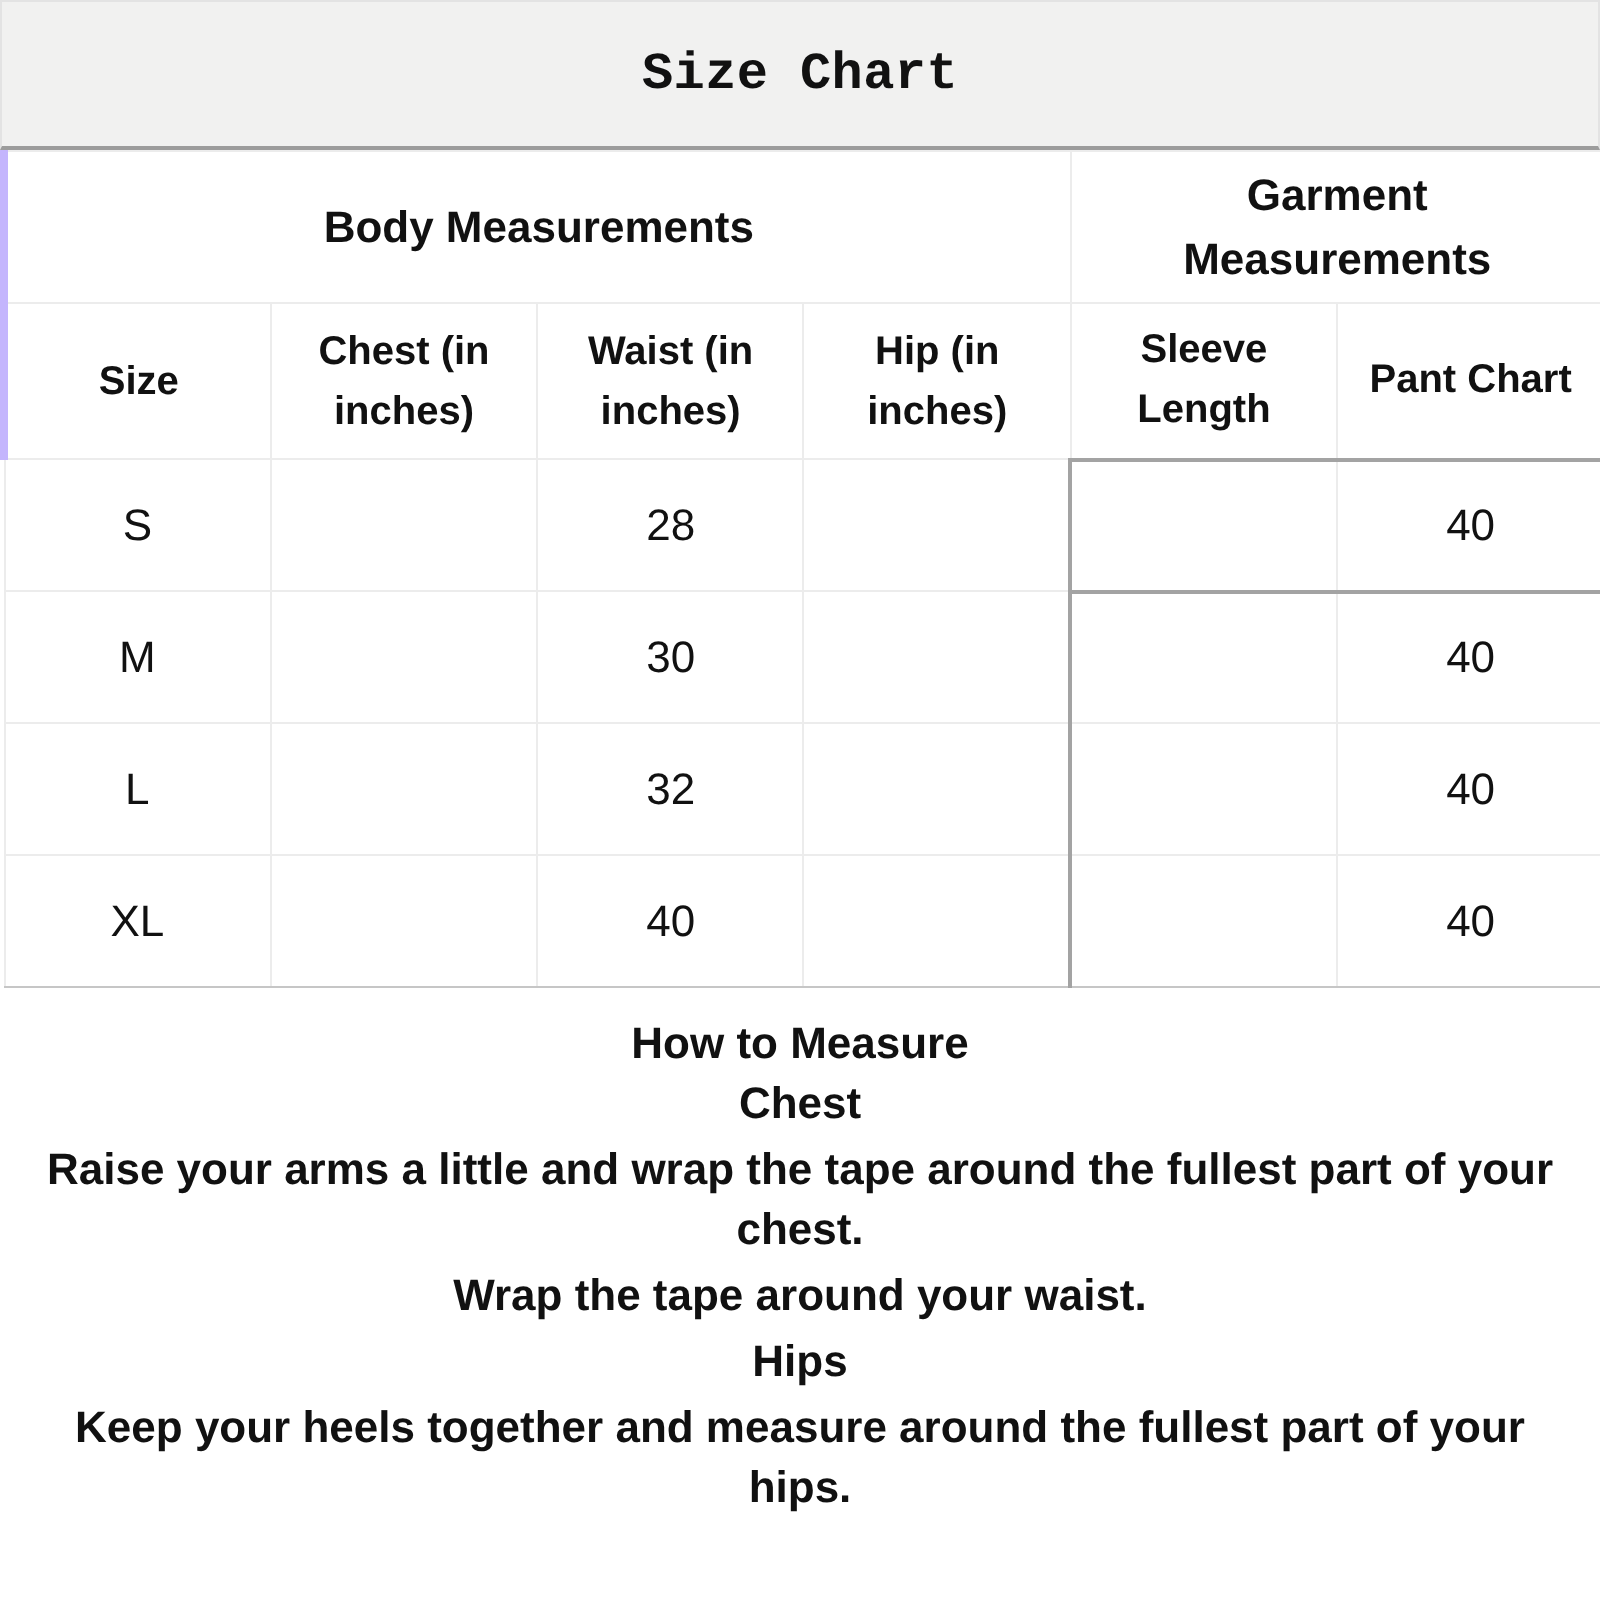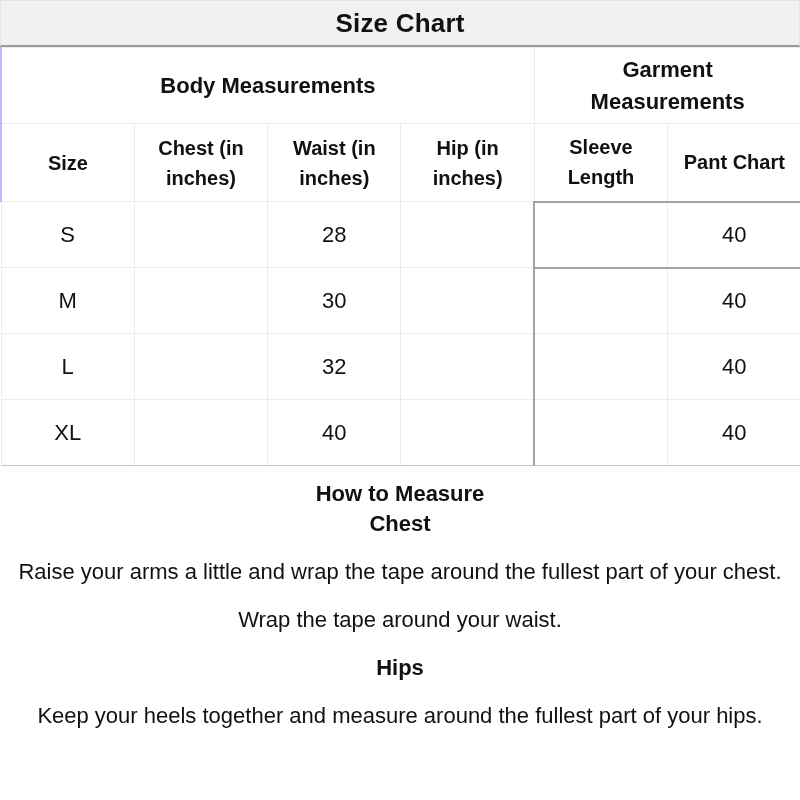--- a/index.html
+++ b/index.html
@@ -7,30 +7,31 @@
   .sheet {
     width: 800px;
     height: 800px;
     background: #ffffff;
     font-family: "Liberation Sans", "DejaVu Sans", sans-serif;
     color: #111111;
     overflow: hidden;
   }
   
   .title-bar {
-    height: 47px;
+    height: 75px;
     background: #f1f1f0;
     border: 1px solid #e3e3e3;
     border-bottom: 2px solid #9c9c9c;
     display: flex;
     align-items: center;
     justify-content: center;
     font-size: 26px;
     font-weight: 700;
     letter-spacing: 0.2px;
+    font-family: Liberation Mono, monospace;
   }
   
   table.size-table {
     width: 800px;
     border-collapse: collapse;
     table-layout: fixed;
   }
   .size-table col { width: 133.33px; }
   .size-table th, .size-table td {
     border: 1px solid #ececec;
@@ -47,21 +48,21 @@
   }
   tr.colhead-row th {
     height: 78px;
     font-size: 20px;
     font-weight: 700;
     line-height: 1.5;
     padding: 0 8px;
   }
   
   tr.group-row th:first-child,
-  tr.colhead-row th:first-child { border-left: 2px solid #c4b5fd; }
+  tr.colhead-row th:first-child { border-left: 4px solid #c4b5fd; }
   tbody td {
     height: 66px;
     font-size: 22px;
     font-weight: 400;
   }
   
   td.garment-cell { border-top: 2px solid #a3a3a3; }
   td.sleeve-cell { border-left: 2px solid #a3a3a3; }
   tr.row-2 td.garment-cell { border-top: 2px solid #a3a3a3; }
   tr.row-3 td.garment-cell { border-top: 1px solid #c6c6c6; }
@@ -70,22 +71,22 @@
   
   .howto {
     margin-top: 13px;
     text-align: center;
     font-size: 22px;
     line-height: 30px;
   }
   .howto .heading, .howto .label { font-weight: 700; }
   .howto p {
     max-width: 768px;
-    margin: 18px auto;
-    font-weight: 400;
+    margin: 3px auto;
+    font-weight: 700;
   }
 </style>
 </head>
 <body>
 
 <div class="sheet">
 
   <div class="title-bar">Size Chart</div>
 
   <table class="size-table">

